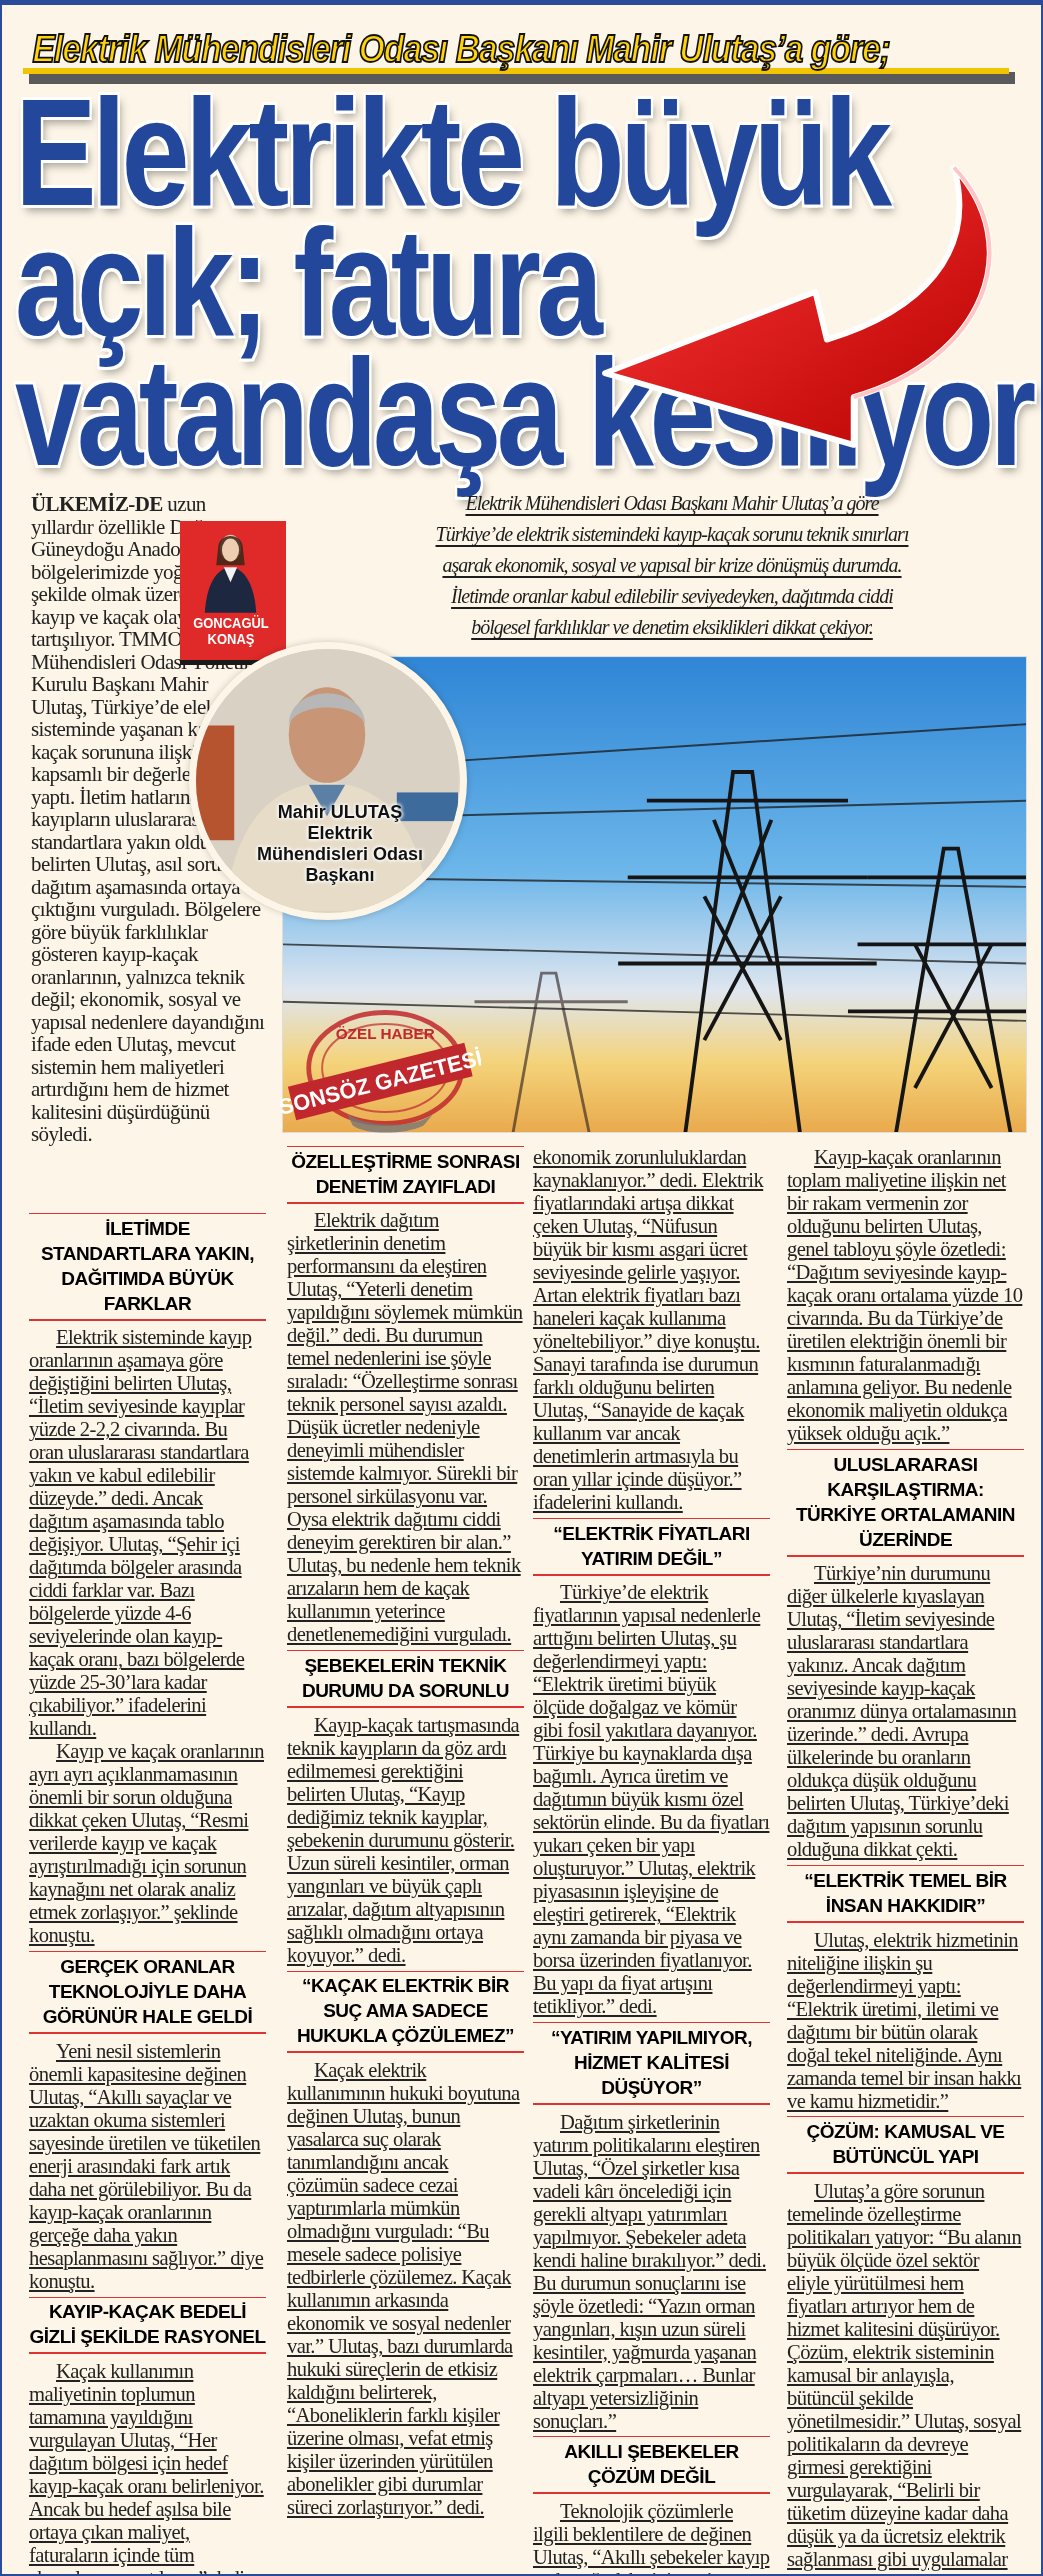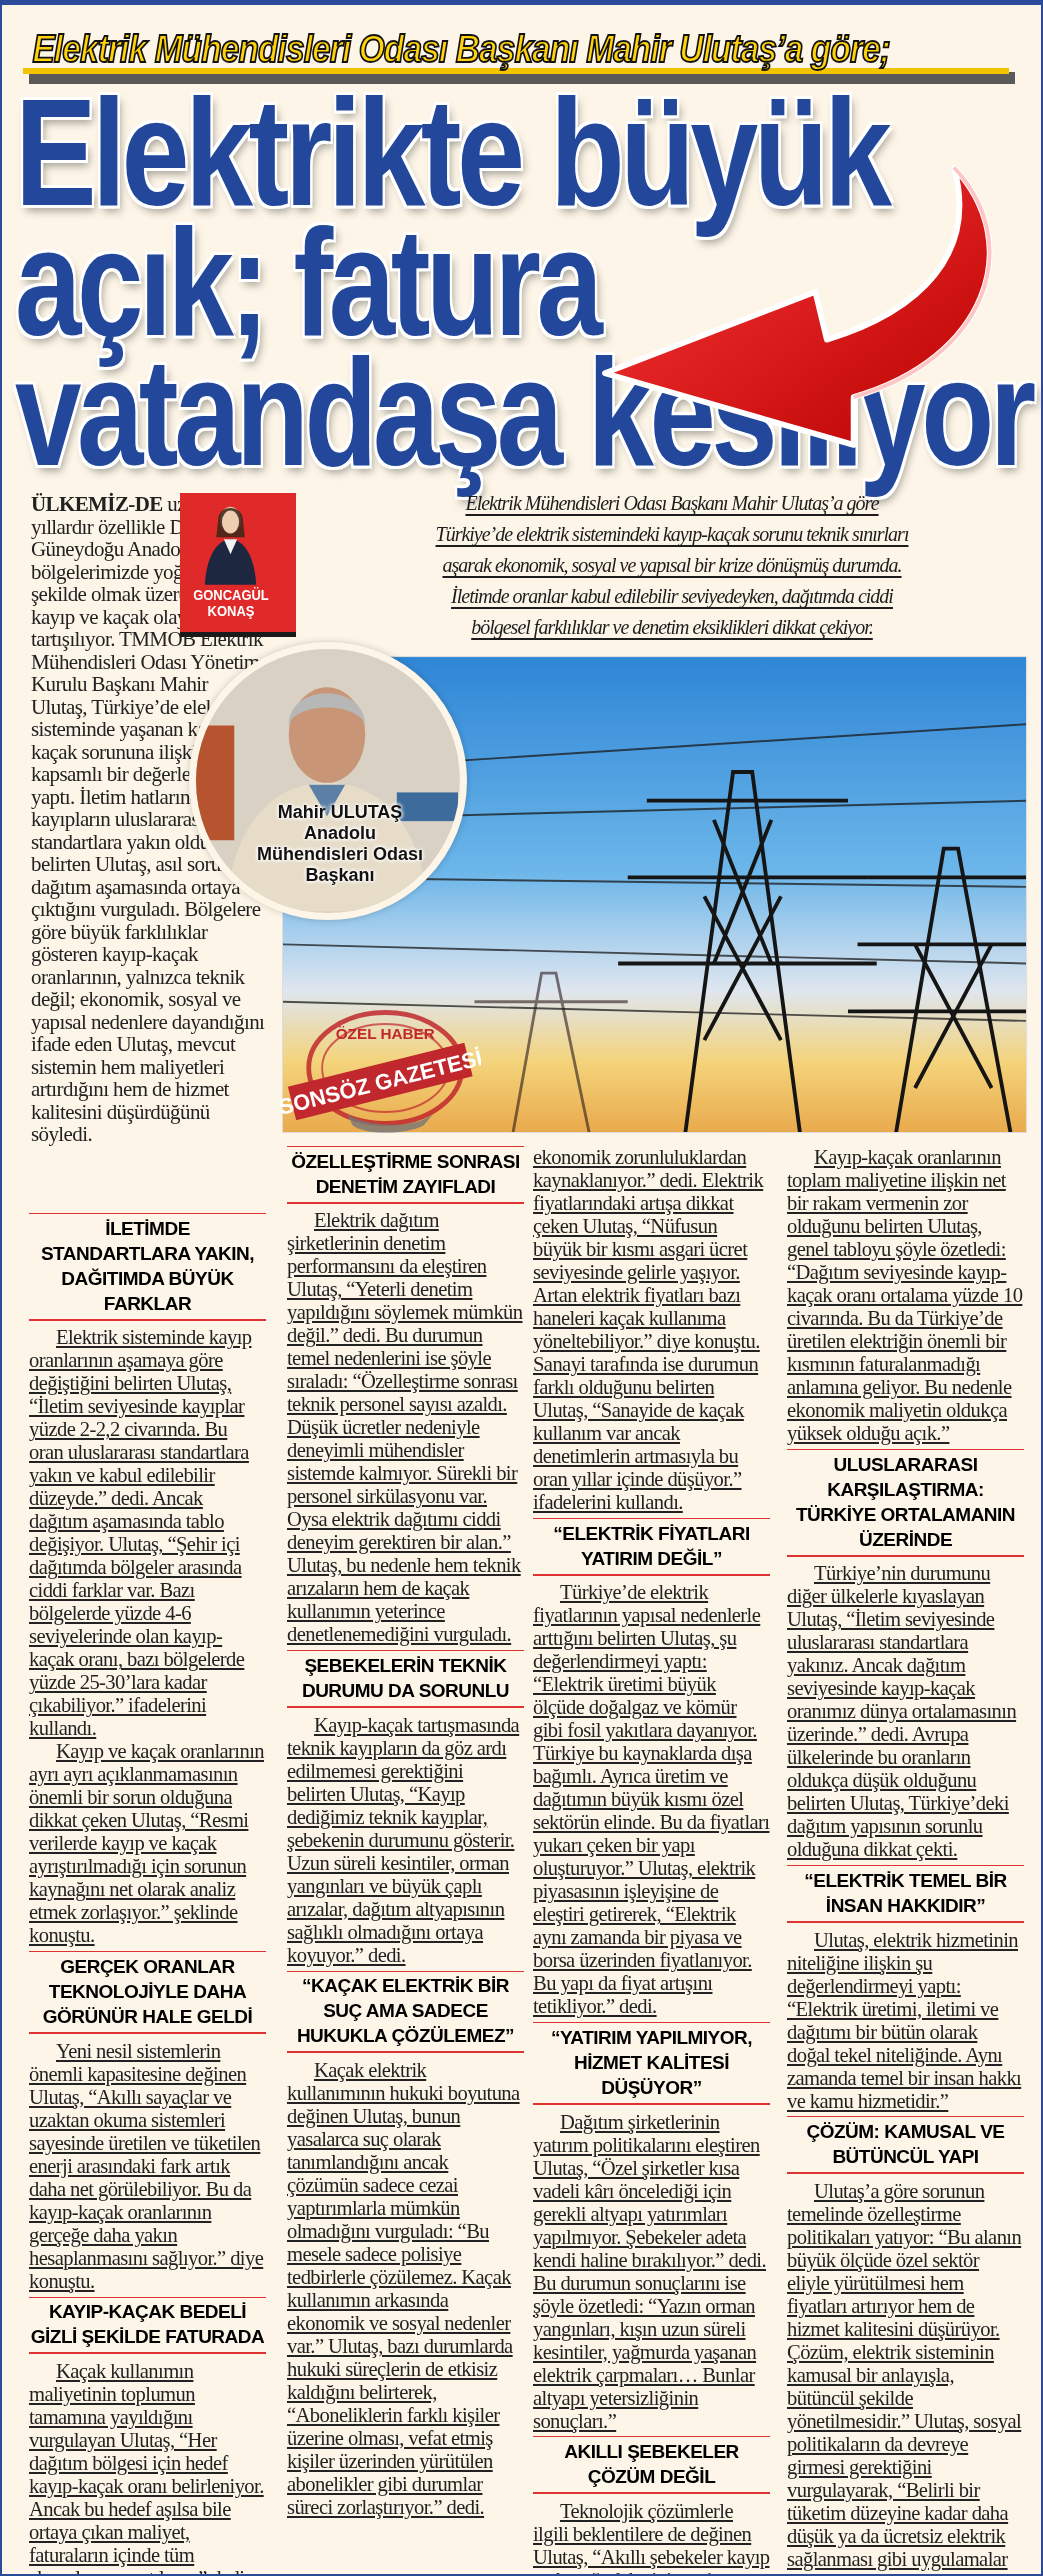--- a/index.html
+++ b/index.html
@@ -47,21 +47,21 @@
     .hl-3 { transform: scaleX(0.78); }
     .arrow { position: absolute; left: 574px; top: 153px; width: 450px; height: 306px; }
 
     
     .intro {
       position: absolute; left: 29px; top: 488px; width: 235px;
       font-size: 21px; line-height: 22.5px; letter-spacing: -0.6px;
     }
     .intro-lead { font-weight: bold; }
     .author-box {
-      position: absolute; left: 178px; top: 488px; width: 116px; height: 144px;
+      position: absolute; left: 178px; top: 516px; width: 106px; height: 144px;
       background: #e02a2a; border-bottom: 5.7px solid #1a1a1a; overflow: hidden;
     }
     .author-photo { position: absolute; left: 21px; top: 5.7px; width: 59px; height: 86px; }
     .author-name {
       position: absolute; left: 0; top: 94px; width: 102px; text-align: center;
       font-family: "Liberation Sans", sans-serif; font-weight: bold; color: #fff;
       font-size: 14.4px; line-height: 16.3px; transform: scaleX(0.9);
     }
     .deck {
       position: absolute; left: 306px; top: 483px; width: 728px;
@@ -215,21 +215,21 @@
       <rect width="274" height="274" fill="#d9d1c3"></rect>
       <rect x="0" y="80" width="40" height="120" fill="#b5542f"></rect>
       <rect x="210" y="150" width="64" height="30" fill="#3c6b9c"></rect>
       <path d="M30 274 C 40 170, 90 140, 137 140 C 184 140, 234 170, 244 274 Z" fill="#e6dcc8"></path>
       <path d="M118 142 L 137 175 L 156 142 Z" fill="#5c7fa6"></path>
       <ellipse cx="137" cy="90" rx="40" ry="50" fill="#c89576"></ellipse>
       <path d="M97 80 C 97 35, 177 35, 177 80 C 170 55, 104 55, 97 80 Z" fill="#b7b7b7"></path>
     </svg>
     <div class="portrait-caption">
       <div>Mahir ULUTAŞ</div>
-      <div>Anadolu</div>
+      <div>Elektrik</div>
       <div>Mühendisleri Odası</div>
       <div>Başkanı</div>
     </div>
   </div>
 
   <svg class="stamp" viewBox="0 0 210 140">
     <ellipse cx="110" cy="70" rx="80" ry="58" fill="none" stroke="#c0282d" stroke-width="5" opacity="0.85"></ellipse>
     <ellipse cx="110" cy="70" rx="66" ry="46" fill="none" stroke="#c0282d" stroke-width="2" opacity="0.7"></ellipse>
     <text x="110" y="40" text-anchor="middle" fill="#c0282d" font-family="Liberation Sans, sans-serif" font-weight="bold" font-size="16">ÖZEL HABER</text>
     <g transform="rotate(-14 105 85)">
@@ -238,21 +238,21 @@
     </g>
     <path d="M70 118 C 90 132, 140 134, 160 118 L 150 130 C 130 140, 90 140, 76 130 Z" fill="#777" opacity="0.8"></path>
   </svg>
 
   <div class="col col1">
     <div class="subhead first-head">İLETİMDE STANDARTLARA YAKIN, DAĞITIMDA BÜYÜK FARKLAR</div>
     <p>Elektrik sisteminde kayıp oranlarının aşamaya göre değiştiğini belirten Ulutaş, “İletim seviyesinde kayıplar yüzde 2-2,2 civarında. Bu oran uluslararası standartlara yakın ve kabul edilebilir düzeyde.” dedi. Ancak dağıtım aşamasında tablo değişiyor. Ulutaş, “Şehir içi dağıtımda bölgeler arasında ciddi farklar var. Bazı bölgelerde yüzde 4-6 seviyelerinde olan kayıp-kaçak oranı, bazı bölgelerde yüzde 25-30’lara kadar çıkabiliyor.” ifadelerini kullandı.</p>
     <p>Kayıp ve kaçak oranlarının ayrı ayrı açıklanmamasının önemli bir sorun olduğuna dikkat çeken Ulutaş, “Resmi verilerde kayıp ve kaçak ayrıştırılmadığı için sorunun kaynağını net olarak analiz etmek zorlaşıyor.” şeklinde konuştu.</p>
     <div class="subhead">GERÇEK ORANLAR TEKNOLOJİYLE DAHA GÖRÜNÜR HALE GELDİ</div>
     <p>Yeni nesil sistemlerin önemli kapasitesine değinen Ulutaş, “Akıllı sayaçlar ve uzaktan okuma sistemleri sayesinde üretilen ve tüketilen enerji arasındaki fark artık daha net görülebiliyor. Bu da kayıp-kaçak oranlarının gerçeğe daha yakın hesaplanmasını sağlıyor.” diye konuştu.</p>
-    <div class="subhead">KAYIP-KAÇAK BEDELİ GİZLİ ŞEKİLDE FATURADA</div>
+    <div class="subhead">KAYIP-KAÇAK BEDELİ GİZLİ ŞEKİLDE RASYONEL</div>
     <p>Kaçak kullanımın maliyetinin toplumun tamamına yayıldığını vurgulayan Ulutaş, “Her dağıtım bölgesi için hedef kayıp-kaçak oranı belirleniyor. Ancak bu hedef aşılsa bile ortaya çıkan maliyet, faturaların içinde tüm abonelere yansıtılıyor.” dedi. Ulutaş, bu kalemin vatandaş tarafından doğrudan görülemediğine de dikkat çekerek, “Faturada ayrı bir başlık olarak görünmese bile bu bedel tahsil ediliyor.” ifadelerini kullandı.</p>
   </div>
 
   <div class="col col2">
     <div class="subhead first-head">ÖZELLEŞTİRME SONRASI DENETİM ZAYIFLADI</div>
     <p>Elektrik dağıtım şirketlerinin denetim performansını da eleştiren Ulutaş, “Yeterli denetim yapıldığını söylemek mümkün değil.” dedi. Bu durumun temel nedenlerini ise şöyle sıraladı: “Özelleştirme sonrası teknik personel sayısı azaldı. Düşük ücretler nedeniyle deneyimli mühendisler sistemde kalmıyor. Sürekli bir personel sirkülasyonu var. Oysa elektrik dağıtımı ciddi deneyim gerektiren bir alan.” Ulutaş, bu nedenle hem teknik arızaların hem de kaçak kullanımın yeterince denetlenemediğini vurguladı.</p>
     <div class="subhead">ŞEBEKELERİN TEKNİK DURUMU DA SORUNLU</div>
     <p>Kayıp-kaçak tartışmasında teknik kayıpların da göz ardı edilmemesi gerektiğini belirten Ulutaş, “Kayıp dediğimiz teknik kayıplar, şebekenin durumunu gösterir. Uzun süreli kesintiler, orman yangınları ve büyük çaplı arızalar, dağıtım altyapısının sağlıklı olmadığını ortaya koyuyor.” dedi.</p>
     <div class="subhead">“KAÇAK ELEKTRİK BİR SUÇ AMA SADECE HUKUKLA ÇÖZÜLEMEZ”</div>
     <p>Kaçak elektrik kullanımının hukuki boyutuna değinen Ulutaş, bunun yasalarca suç olarak tanımlandığını ancak çözümün sadece cezai yaptırımlarla mümkün olmadığını vurguladı: “Bu mesele sadece polisiye tedbirlerle çözülemez. Kaçak kullanımın arkasında ekonomik ve sosyal nedenler var.” Ulutaş, bazı durumlarda hukuki süreçlerin de etkisiz kaldığını belirterek, “Aboneliklerin farklı kişiler üzerine olması, vefat etmiş kişiler üzerinden yürütülen abonelikler gibi durumlar süreci zorlaştırıyor.” dedi.</p>

